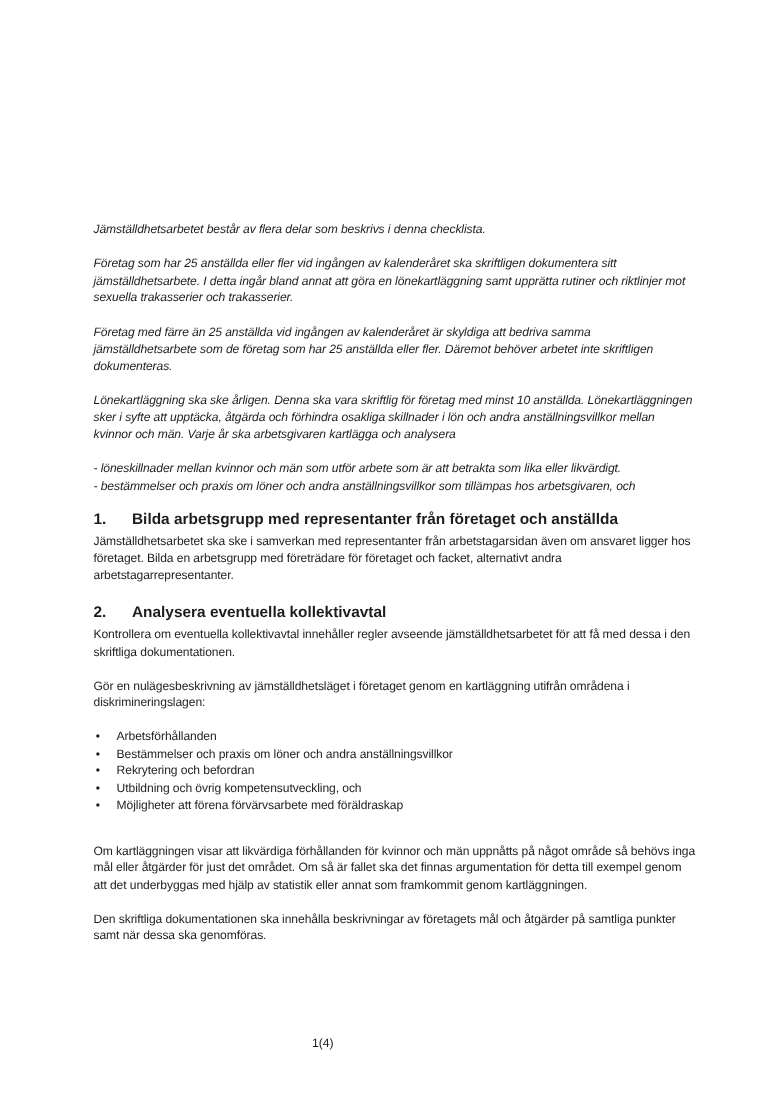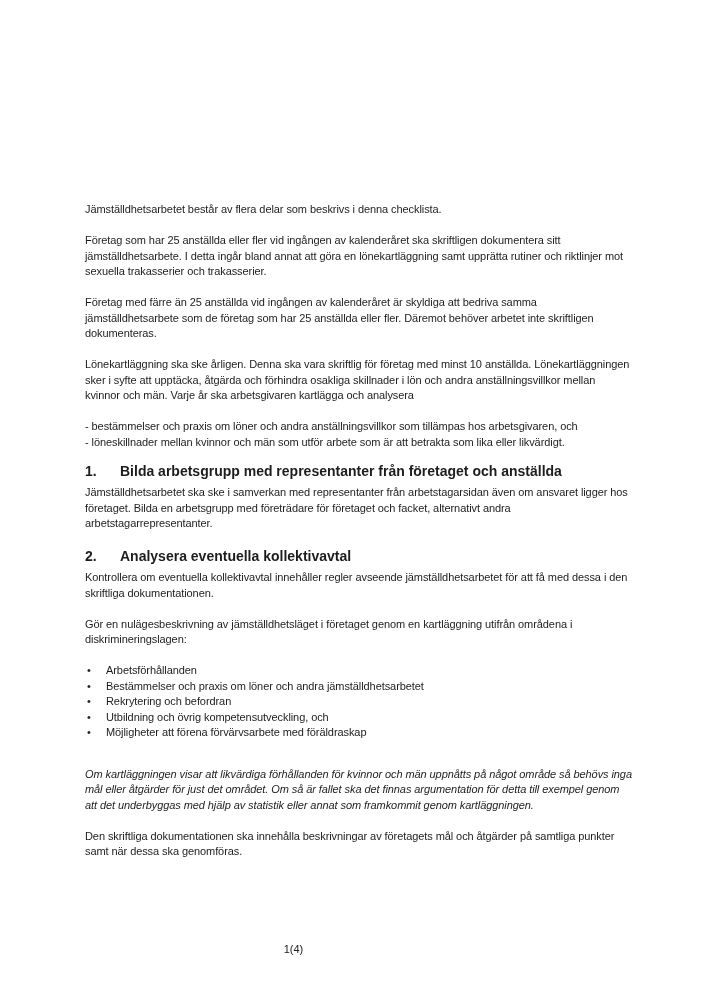--- a/index.html
+++ b/index.html
@@ -33,21 +33,21 @@
   }
   .content {
     position: absolute;
     left: 85px; top: 202px;
     width: 548px;
     font-size: 11px;
     letter-spacing: -0.08px;
     line-height: 15.5px;
   }
   .content p { margin: 0 0 15.5px 0; }
-  .italic { }
+  .italic { font-style: italic; }
   p.dash { margin-bottom: 0; }
   h2.heading {
     font-size: 14px;
     font-weight: 700;
     line-height: 18px;
     letter-spacing: 0;
     margin: 12px 0 5px 0;
     white-space: nowrap;
   }
   h2.heading .num {
@@ -61,59 +61,59 @@
   }
   ul.bullets li {
     position: relative;
     padding-left: 21px;
     line-height: 15.5px;
   }
   ul.bullets li .marker {
     position: absolute;
     left: 2px; top: 0;
   }
-  p.after-gap { margin-top: 26px; font-style: italic; }
+  p.after-gap { margin-top: 26px; }
   .page-footer {
     position: absolute;
     left: 0; top: 943px;
     width: 587px;
     text-align: center;
     font-size: 11px;
   }
 </style>
 </head>
 <body>
 
 <div class="page">
 
 
   <main class="content">
 
     <p class="italic">Jämställdhetsarbetet består av flera delar som beskrivs i denna checklista.</p>
     <p class="italic">Företag som har 25 anställda eller fler vid ingången av kalenderåret ska skriftligen dokumentera sitt jämställdhetsarbete. I detta ingår bland annat att göra en lönekartläggning samt upprätta rutiner och riktlinjer mot sexuella trakasserier och trakasserier.</p>
     <p class="italic">Företag med färre än 25 anställda vid ingången av kalenderåret är skyldiga att bedriva samma jämställdhetsarbete som de företag som har 25 anställda eller fler. Däremot behöver arbetet inte skriftligen dokumenteras.</p>
     <p class="italic">Lönekartläggning ska ske årligen. Denna ska vara skriftlig för företag med minst 10 anställda. Lönekartläggningen sker i syfte att upptäcka, åtgärda och förhindra osakliga skillnader i lön och andra anställningsvillkor mellan kvinnor och män. Varje år ska arbetsgivaren kartlägga och analysera</p>
+    <p class="italic dash">- löneskillnader mellan kvinnor och män som utför arbete som är att betrakta som lika eller likvärdigt.</p>
     <p class="italic dash">- bestämmelser och praxis om löner och andra anställningsvillkor som tillämpas hos arbetsgivaren, och</p>
-    <p class="italic dash">- löneskillnader mellan kvinnor och män som utför arbete som är att betrakta som lika eller likvärdigt.</p>
 
     <h2 class="heading">
       <span class="num">1.</span><span>Bilda arbetsgrupp med representanter från företaget och anställda</span>
     </h2>
     <p>Jämställdhetsarbetet ska ske i samverkan med representanter från arbetstagarsidan även om ansvaret ligger hos företaget. Bilda en arbetsgrupp med företrädare för företaget och facket, alternativt andra arbetstagarrepresentanter.</p>
 
     <h2 class="heading">
       <span class="num">2.</span><span>Analysera eventuella kollektivavtal</span>
     </h2>
     <p>Kontrollera om eventuella kollektivavtal innehåller regler avseende jämställdhetsarbetet för att få med dessa i den skriftliga dokumentationen.</p>
 
     <p>Gör en nulägesbeskrivning av jämställdhetsläget i företaget genom en kartläggning utifrån områdena i diskrimineringslagen:</p>
 
     <ul class="bullets">
       <li><span class="marker">•</span><span>Arbetsförhållanden</span></li>
-      <li><span class="marker">•</span><span>Bestämmelser och praxis om löner och andra jämställdhetsarbetet</span></li>
+      <li><span class="marker">•</span><span>Bestämmelser och praxis om löner och andra anställningsvillkor</span></li>
       <li><span class="marker">•</span><span>Rekrytering och befordran</span></li>
       <li><span class="marker">•</span><span>Utbildning och övrig kompetensutveckling, och</span></li>
       <li><span class="marker">•</span><span>Möjligheter att förena förvärvsarbete med föräldraskap</span></li>
     </ul>
 
     <p class="after-gap">Om kartläggningen visar att likvärdiga förhållanden för kvinnor och män uppnåtts på något område så behövs inga mål eller åtgärder för just det området. Om så är fallet ska det finnas argumentation för detta till exempel genom att det underbyggas med hjälp av statistik eller annat som framkommit genom kartläggningen.</p>
     <p>Den skriftliga dokumentationen ska innehålla beskrivningar av företagets mål och åtgärder på samtliga punkter samt när dessa ska genomföras.</p>
 
   </main>
 

